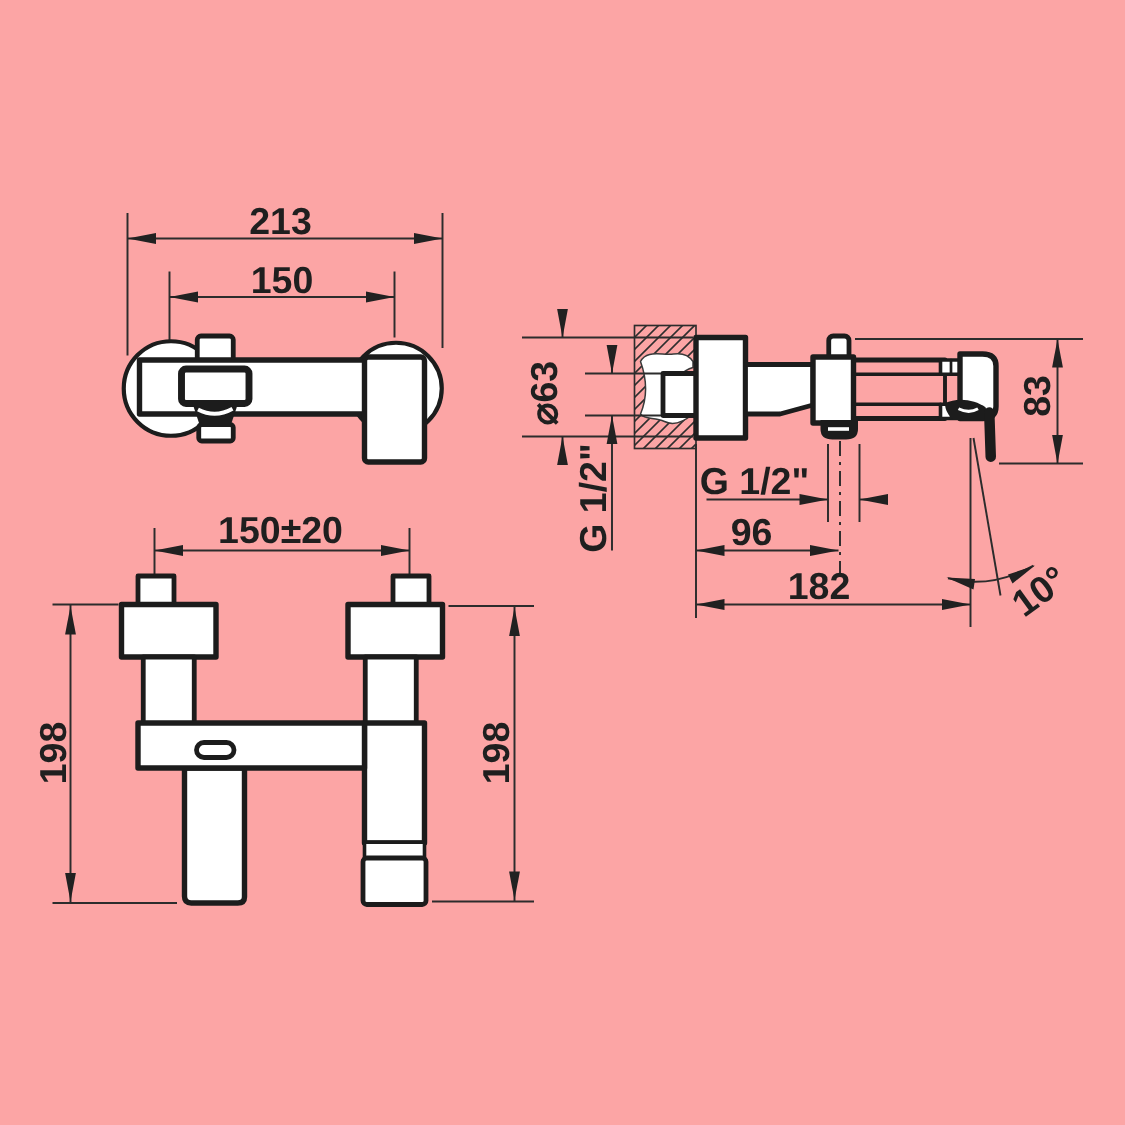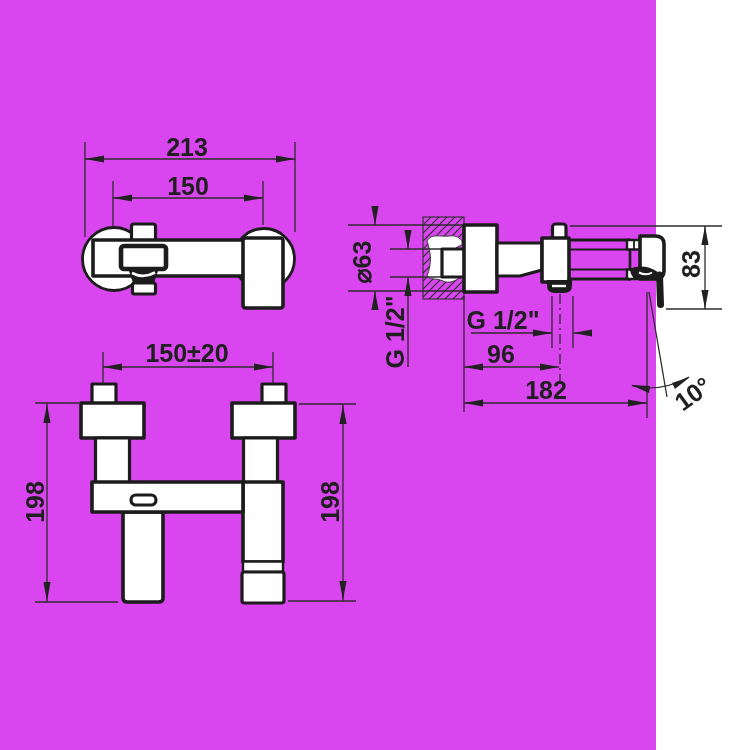--- a/index.html
+++ b/index.html
@@ -1,16 +1,16 @@
 <!DOCTYPE html>
 <html><head>
 <meta charset="utf-8">
 <style>
   html,body{margin:0;padding:0;background:#ffffff;}
-  #stage{width:656px;height:750px;background:#d946ef;position:relative;font-family:"Liberation Sans",sans-serif;}
+  #stage{width:750px;height:750px;background:#fca5a5;position:relative;font-family:"Liberation Sans",sans-serif;}
   svg{display:block;}
   .ol{stroke:#1c1c1c;fill:#ffffff;stroke-linejoin:round;stroke-linecap:round;}
   .w4{stroke-width:3.6;}
   .w3{stroke-width:3.2;}
   .w5{stroke-width:4.6;}
   .w2{stroke-width:2.4;}
   .thin{stroke:#2c2c2c;stroke-width:1.3;fill:none;}
   .thin2{stroke:#2c2c2c;stroke-width:1.1;fill:none;}
   .arr{fill:#212121;stroke:none;}
   .dark{fill:#1c1c1c;stroke:none;}

